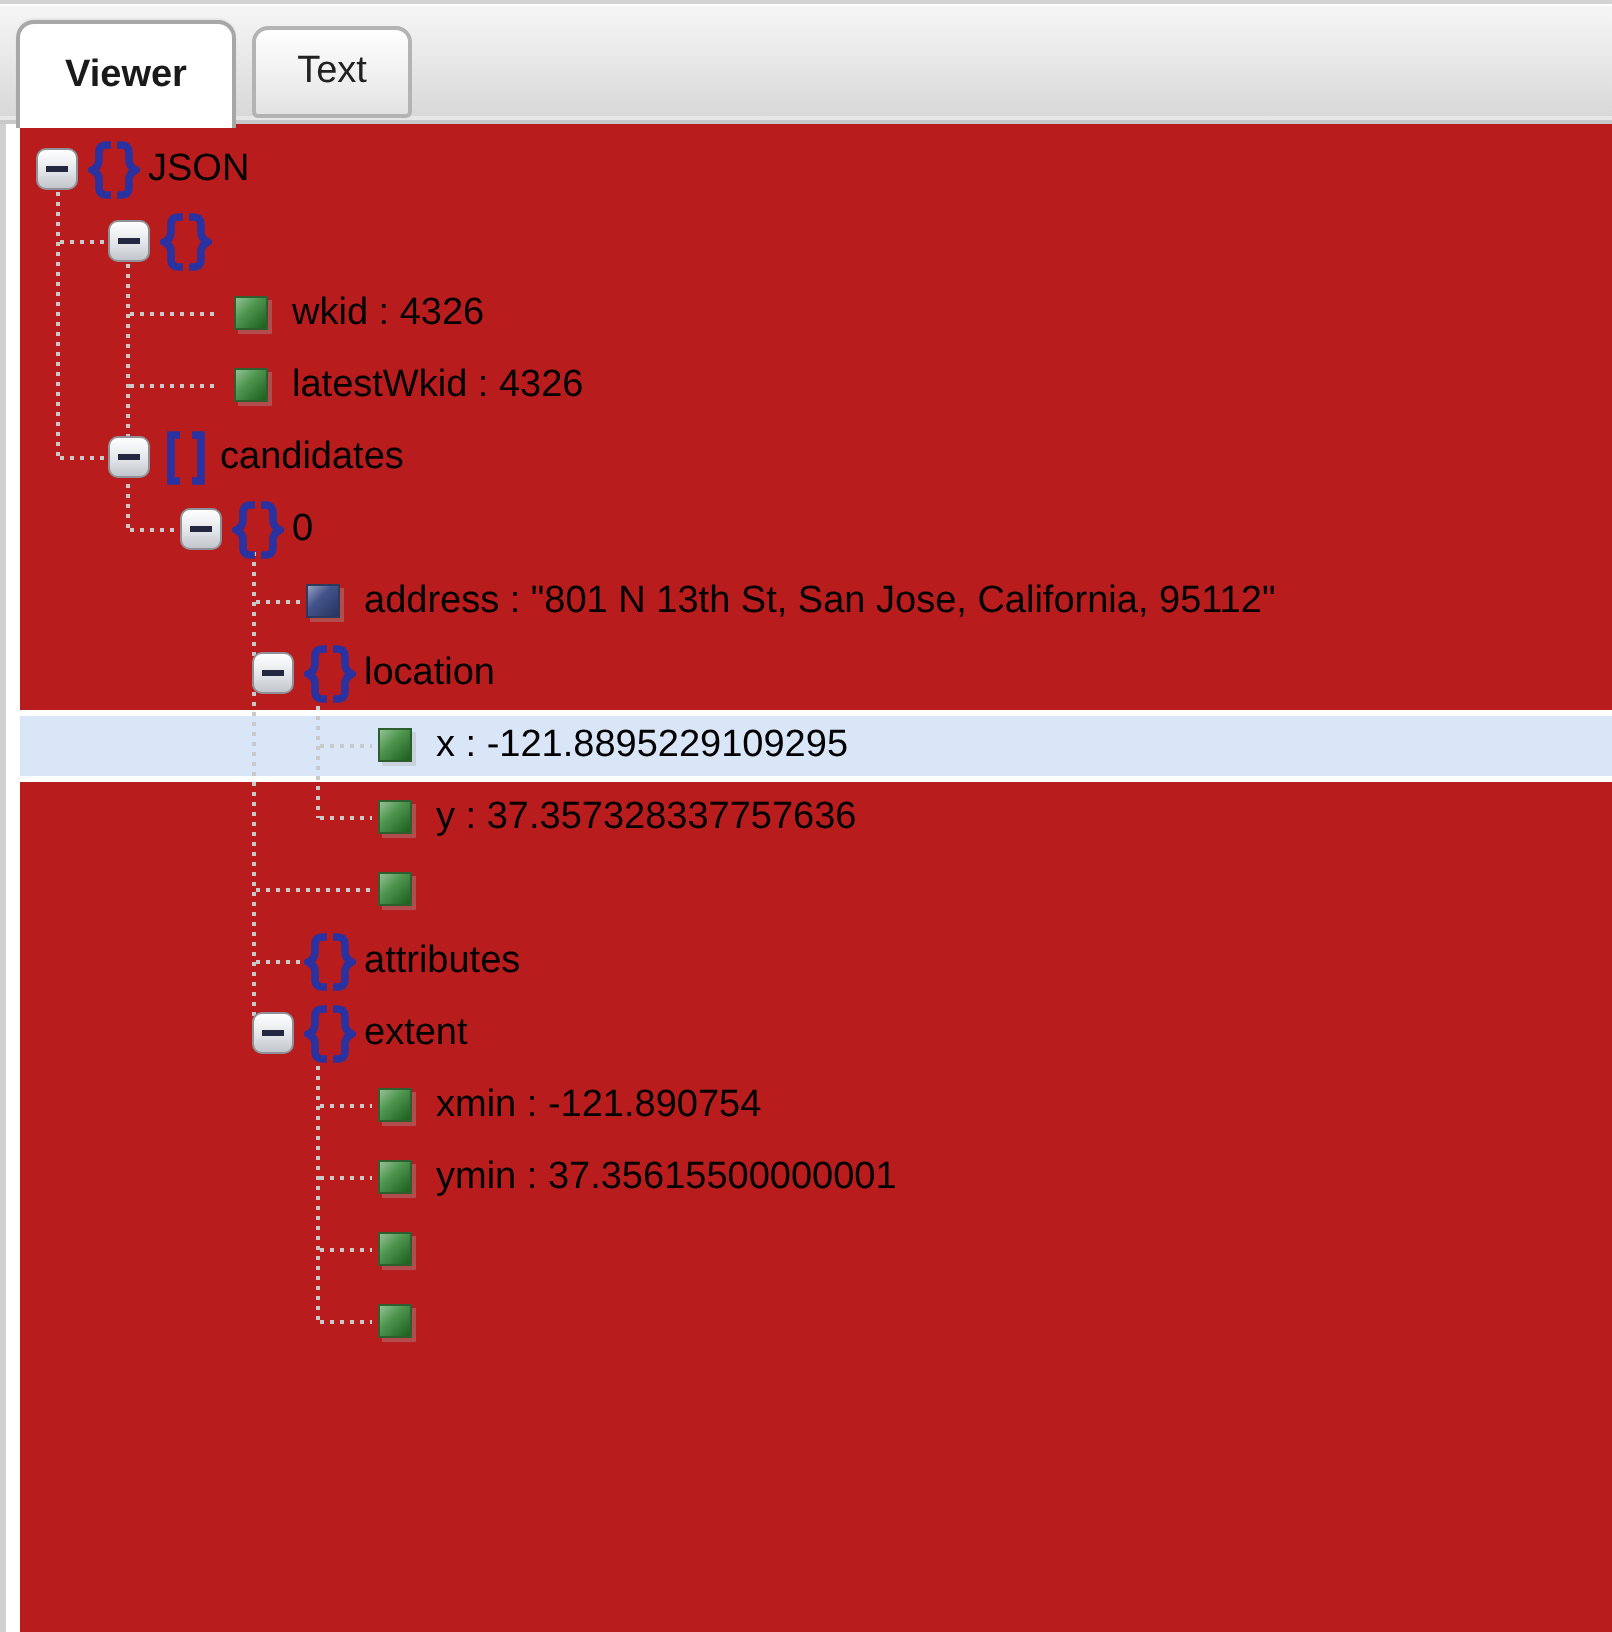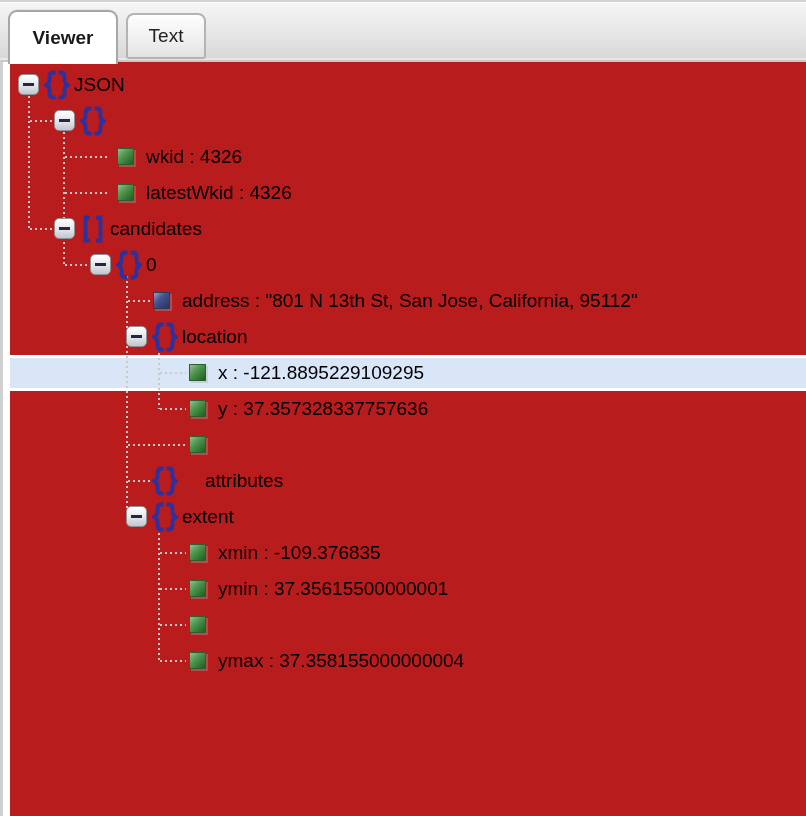--- a/index.html
+++ b/index.html
@@ -203,42 +203,41 @@
         <span class="ntext" style="left: 208px;">y : 37.357328337757636</span>
       </div>
       <div class="row" style="top: 365px;">
         <span class="sq num" style="left: 179px;"></span>
       </div>
       <div class="row" style="top: 401px;">
         <span class="nicon" style="left: 142px;"><svg width="26" height="30" viewBox="0 0 26 30">
             <path d="M9.5 2.5 C6.5 2.5 5.5 4 5.5 6.5 L5.5 10 C5.5 12.8 3.8 14.2 2.2 15 C3.8 15.8 5.5 17.2 5.5 20 L5.5 23.5 C5.5 26 6.5 27.5 9.5 27.5" fill="none" stroke="#2a31a0" stroke-width="3.8" stroke-linecap="square"></path>
             <path d="M16.5 2.5 C19.5 2.5 20.5 4 20.5 6.5 L20.5 10 C20.5 12.8 22.2 14.2 23.8 15 C22.2 15.8 20.5 17.2 20.5 20 L20.5 23.5 C20.5 26 19.5 27.5 16.5 27.5" fill="none" stroke="#2a31a0" stroke-width="3.8" stroke-linecap="square"></path>
           </svg></span>
-        <span class="ntext" style="left: 172px; margin-left: 23px;">attributes</span>
+        <span class="ntext" style="left: 172px;">attributes</span>
       </div>
       <div class="row" style="top: 437px;">
         <span class="expander" style="left: 116px;">
           <span class="minus"></span>
         </span>
         <span class="nicon" style="left: 142px;"><svg width="26" height="30" viewBox="0 0 26 30">
             <path d="M9.5 2.5 C6.5 2.5 5.5 4 5.5 6.5 L5.5 10 C5.5 12.8 3.8 14.2 2.2 15 C3.8 15.8 5.5 17.2 5.5 20 L5.5 23.5 C5.5 26 6.5 27.5 9.5 27.5" fill="none" stroke="#2a31a0" stroke-width="3.8" stroke-linecap="square"></path>
             <path d="M16.5 2.5 C19.5 2.5 20.5 4 20.5 6.5 L20.5 10 C20.5 12.8 22.2 14.2 23.8 15 C22.2 15.8 20.5 17.2 20.5 20 L20.5 23.5 C20.5 26 19.5 27.5 16.5 27.5" fill="none" stroke="#2a31a0" stroke-width="3.8" stroke-linecap="square"></path>
           </svg></span>
         <span class="ntext" style="left: 172px;">extent</span>
       </div>
       <div class="row" style="top: 473px;">
         <span class="sq num" style="left: 179px;"></span>
-        <span class="ntext" style="left: 208px;">xmin : -109.376835</span>
+        <span class="ntext" style="left: 208px;">xmin : -121.890754</span>
       </div>
       <div class="row" style="top: 509px;">
         <span class="sq num" style="left: 179px;"></span>
         <span class="ntext" style="left: 208px;">ymin : 37.35615500000001</span>
       </div>
       <div class="row" style="top: 545px;">
         <span class="sq num" style="left: 179px;"></span>
       </div>
       <div class="row" style="top: 581px;">
         <span class="sq num" style="left: 179px;"></span>
-        <span class="ntext" style="left: 208px;">ymax : 37.358155000000004</span>
       </div>
     </div>
 </div>
 <div class="panel-left-border"></div>
 
 </body></html>

